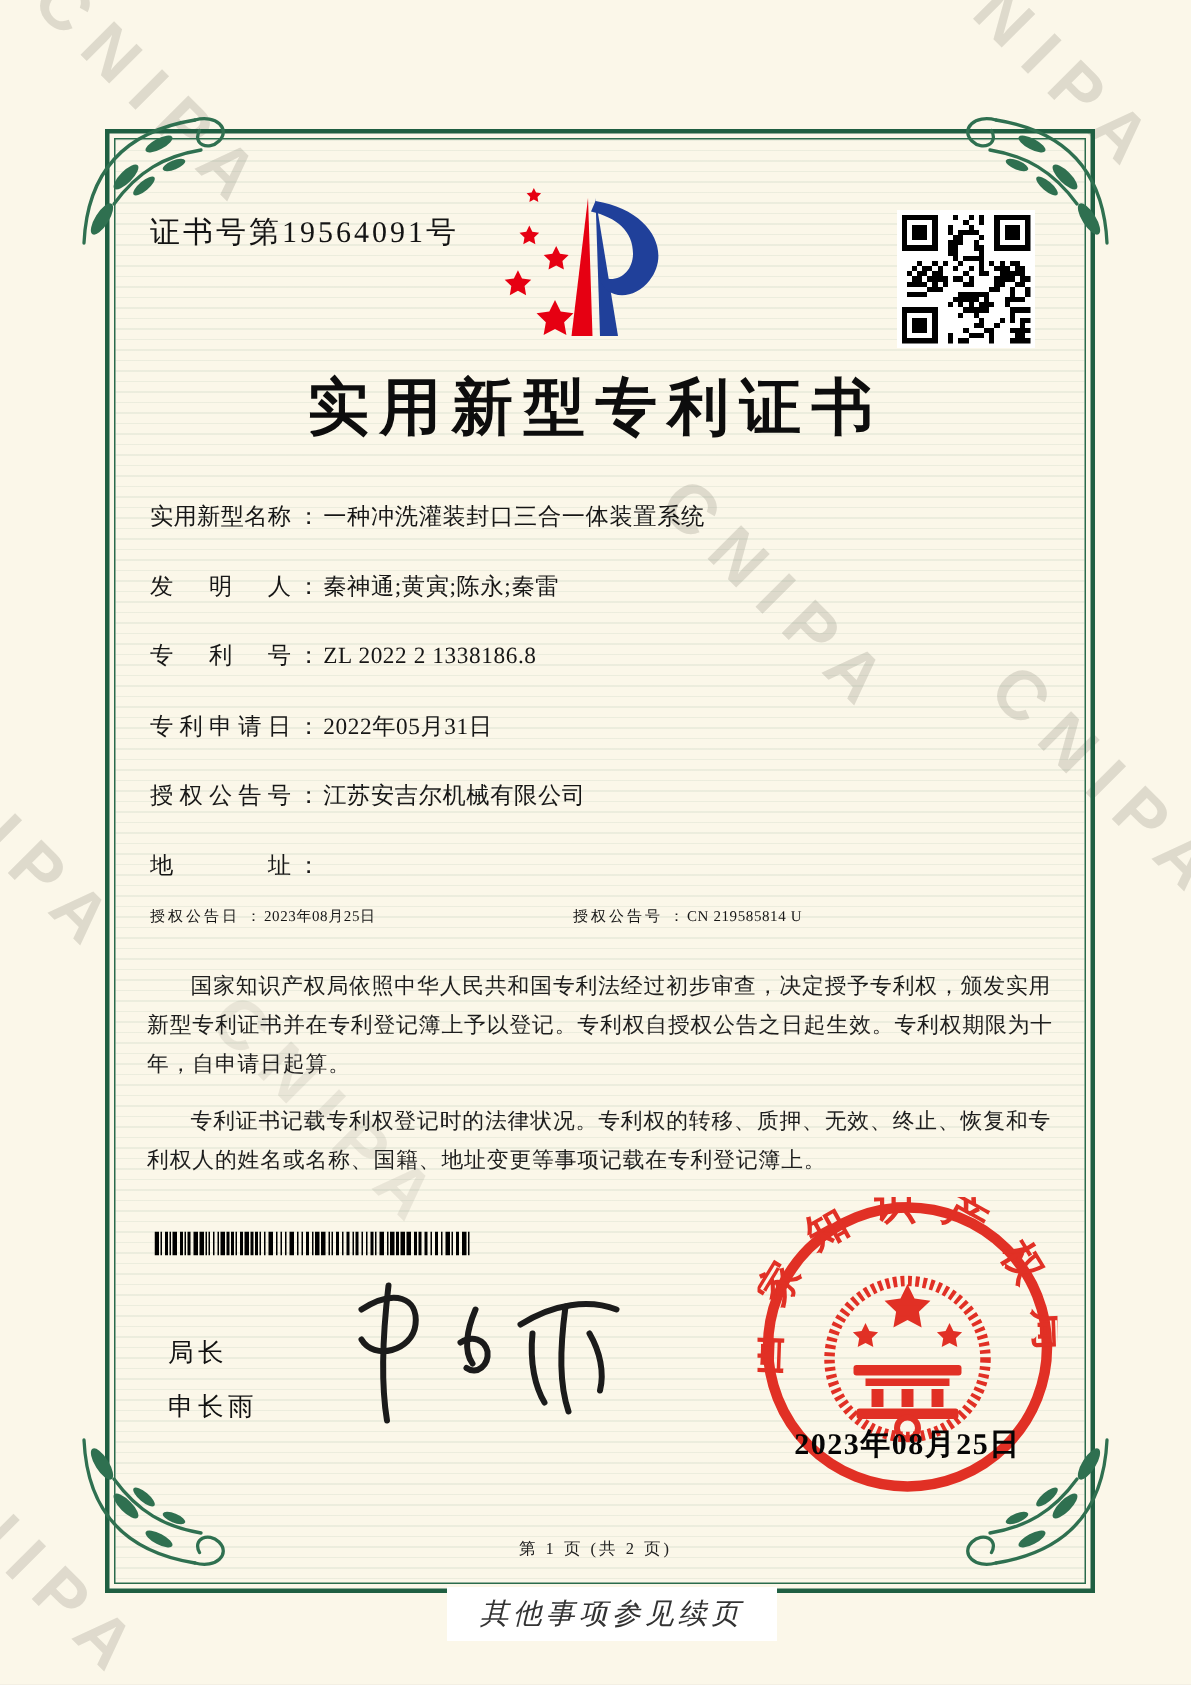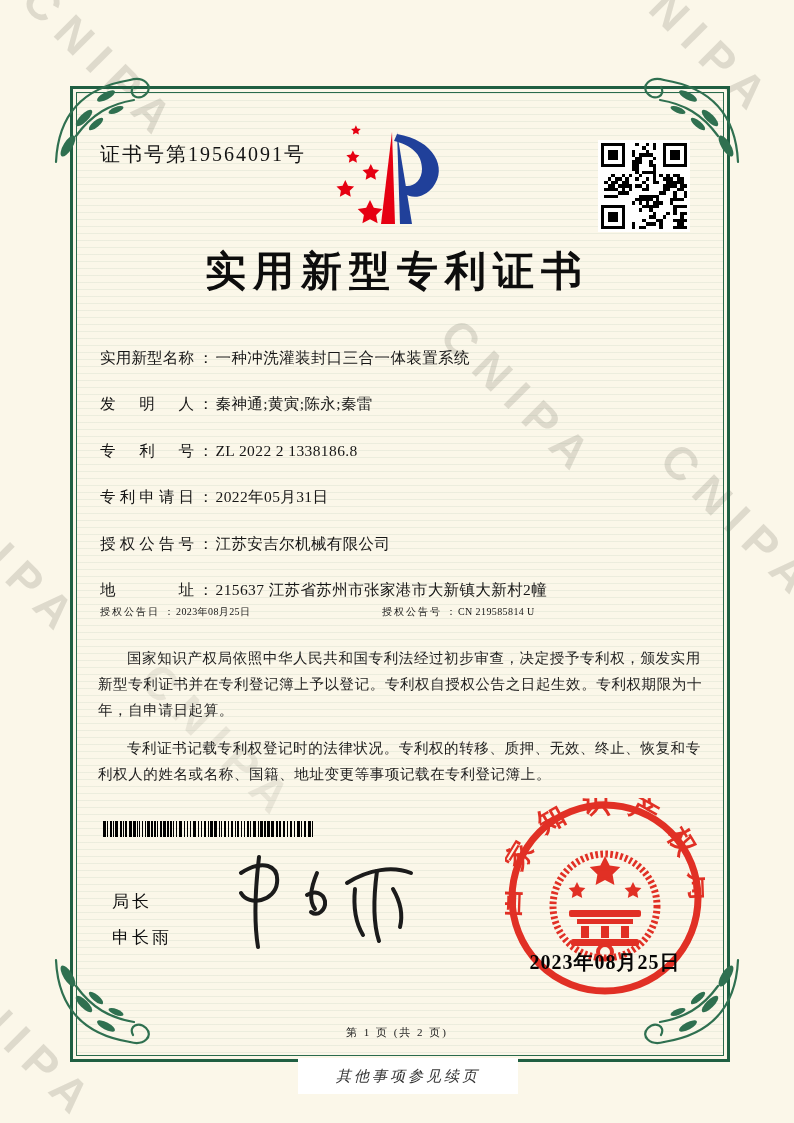--- a/index.html
+++ b/index.html
@@ -23,21 +23,21 @@
 
   .cert-no{position:absolute;left:100px;top:141px;font-size:20px;color:#141414;letter-spacing:2px;z-index:4;}
 
   .logo{position:absolute;left:330px;top:124px;width:136px;height:110px;z-index:4;}
   .qr{position:absolute;left:598px;top:140px;width:86px;height:86px;background:#fff;padding:3px;z-index:4;}
 
   .title{position:absolute;left:0;right:0;top:244px;text-align:center;font-size:41px;font-weight:bold;
       color:#0d0d0d;letter-spacing:7px;z-index:4;}
 
   .fields{position:absolute;left:100px;top:322px;width:580px;z-index:4;font-size:15.5px;color:#161616;}
-  .frow{display:flex;height:46.5px;align-items:flex-end;line-height:22px;}
+  .frow{display:flex;height:46.5px;align-items:center;line-height:22px;}
   .flabel{width:94px;text-align:justify;text-align-last:justify;flex:none;}
   .fcolon{flex:none;margin:0 2px 0 4px;}
   .fvalue{letter-spacing:.4px;}
 
   .grant{position:absolute;left:100px;top:601px;width:600px;display:flex;font-size:10px;color:#161616;z-index:4;line-height:22px;}
   .grant .g1{width:268px;display:flex;}
   .grant .g2{display:flex;margin-left:14px;}
   .glabel{letter-spacing:2px;}
 
   .paras{position:absolute;left:98px;top:646px;width:608px;z-index:4;font-size:14.5px;color:#1d1d1d;
@@ -50,21 +50,21 @@
   .signature{position:absolute;left:225px;top:843px;width:200px;height:110px;z-index:4;}
 
   .seal{position:absolute;left:505px;top:798px;width:200px;height:200px;z-index:5;opacity:.95;}
   .seal-date{position:absolute;left:520px;top:949px;width:170px;text-align:center;font-size:20px;
       font-weight:600;color:#050505;z-index:6;letter-spacing:1px;}
 
   .pageno{position:absolute;left:0;right:0;top:1025px;text-align:center;font-size:11px;color:#222;z-index:4;letter-spacing:2px;}
 
   .note-band{position:absolute;left:298px;top:1058px;width:220px;height:36px;background:#ffffff;z-index:4;
       display:flex;align-items:center;justify-content:center;}
-  .note{font-size:15px;color:#333;letter-spacing:3px;font-style:italic;}
+  .note{font-size:19px;color:#333;letter-spacing:3px;font-style:italic;}
 </style>
 </head>
 <body>
 
 <div class="page">
 
   <span class="wm" style="left:50px;top:-28px;">CNIPA</span>
   <span class="wm" style="left:645px;top:-52px;">CNIPA</span>
   <span class="wm" style="left:468px;top:308px;">CNIPA</span>
   <span class="wm" style="left:-48px;top:468px;">CNIPA</span>
@@ -331,21 +331,20 @@
       <span class="fvalue">2022年05月31日</span>
     </div>
     <div class="frow">
       <span class="flabel">授权公告号</span>
         <span class="fcolon">：</span>
       <span class="fvalue">江苏安吉尔机械有限公司</span>
     </div>
     <div class="frow">
       <span class="flabel">地址</span>
         <span class="fcolon">：</span>
-      <span class="fvalue">215637 江苏省苏州市张家港市大新镇大新村2幢</span>
     </div>
   </div>
 
   <div class="grant">
     <div class="g1">
       <span class="glabel">授权公告日</span>
         <span class="fcolon">：</span>
       <span class="fvalue">2023年08月25日</span>
     </div>
     <div class="g2">

